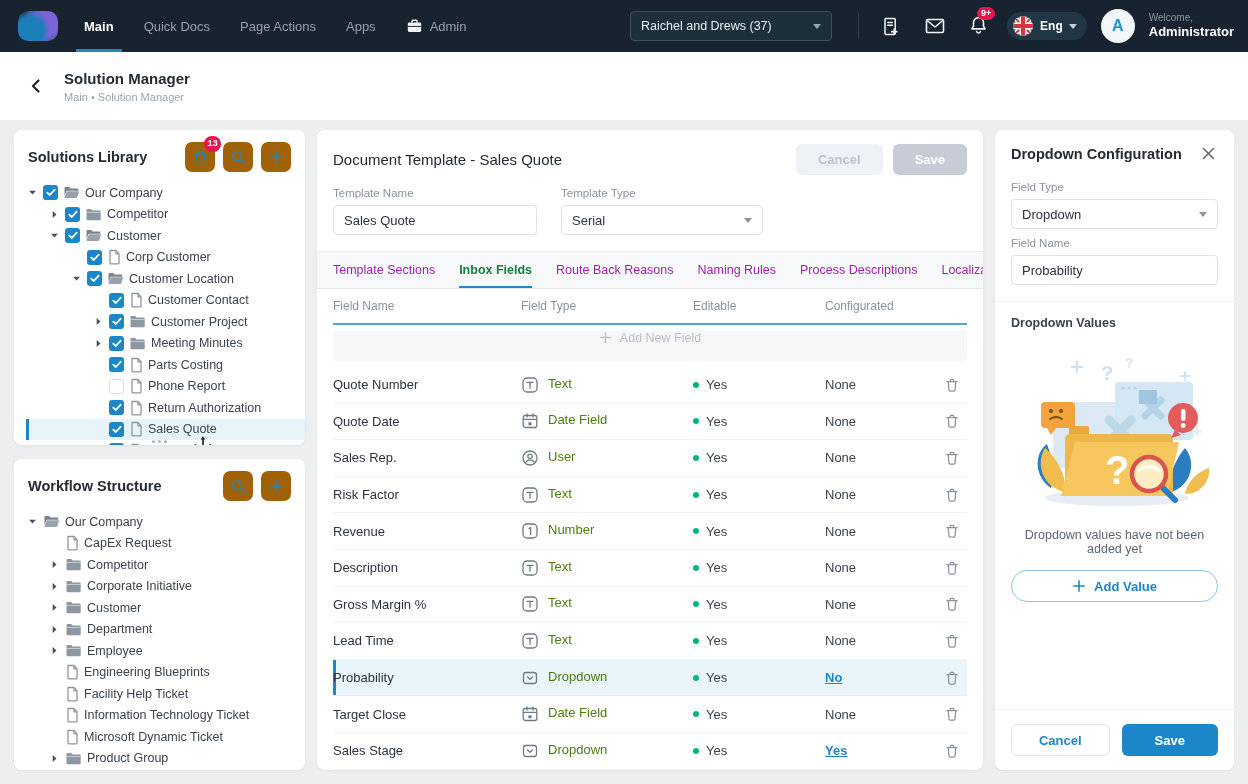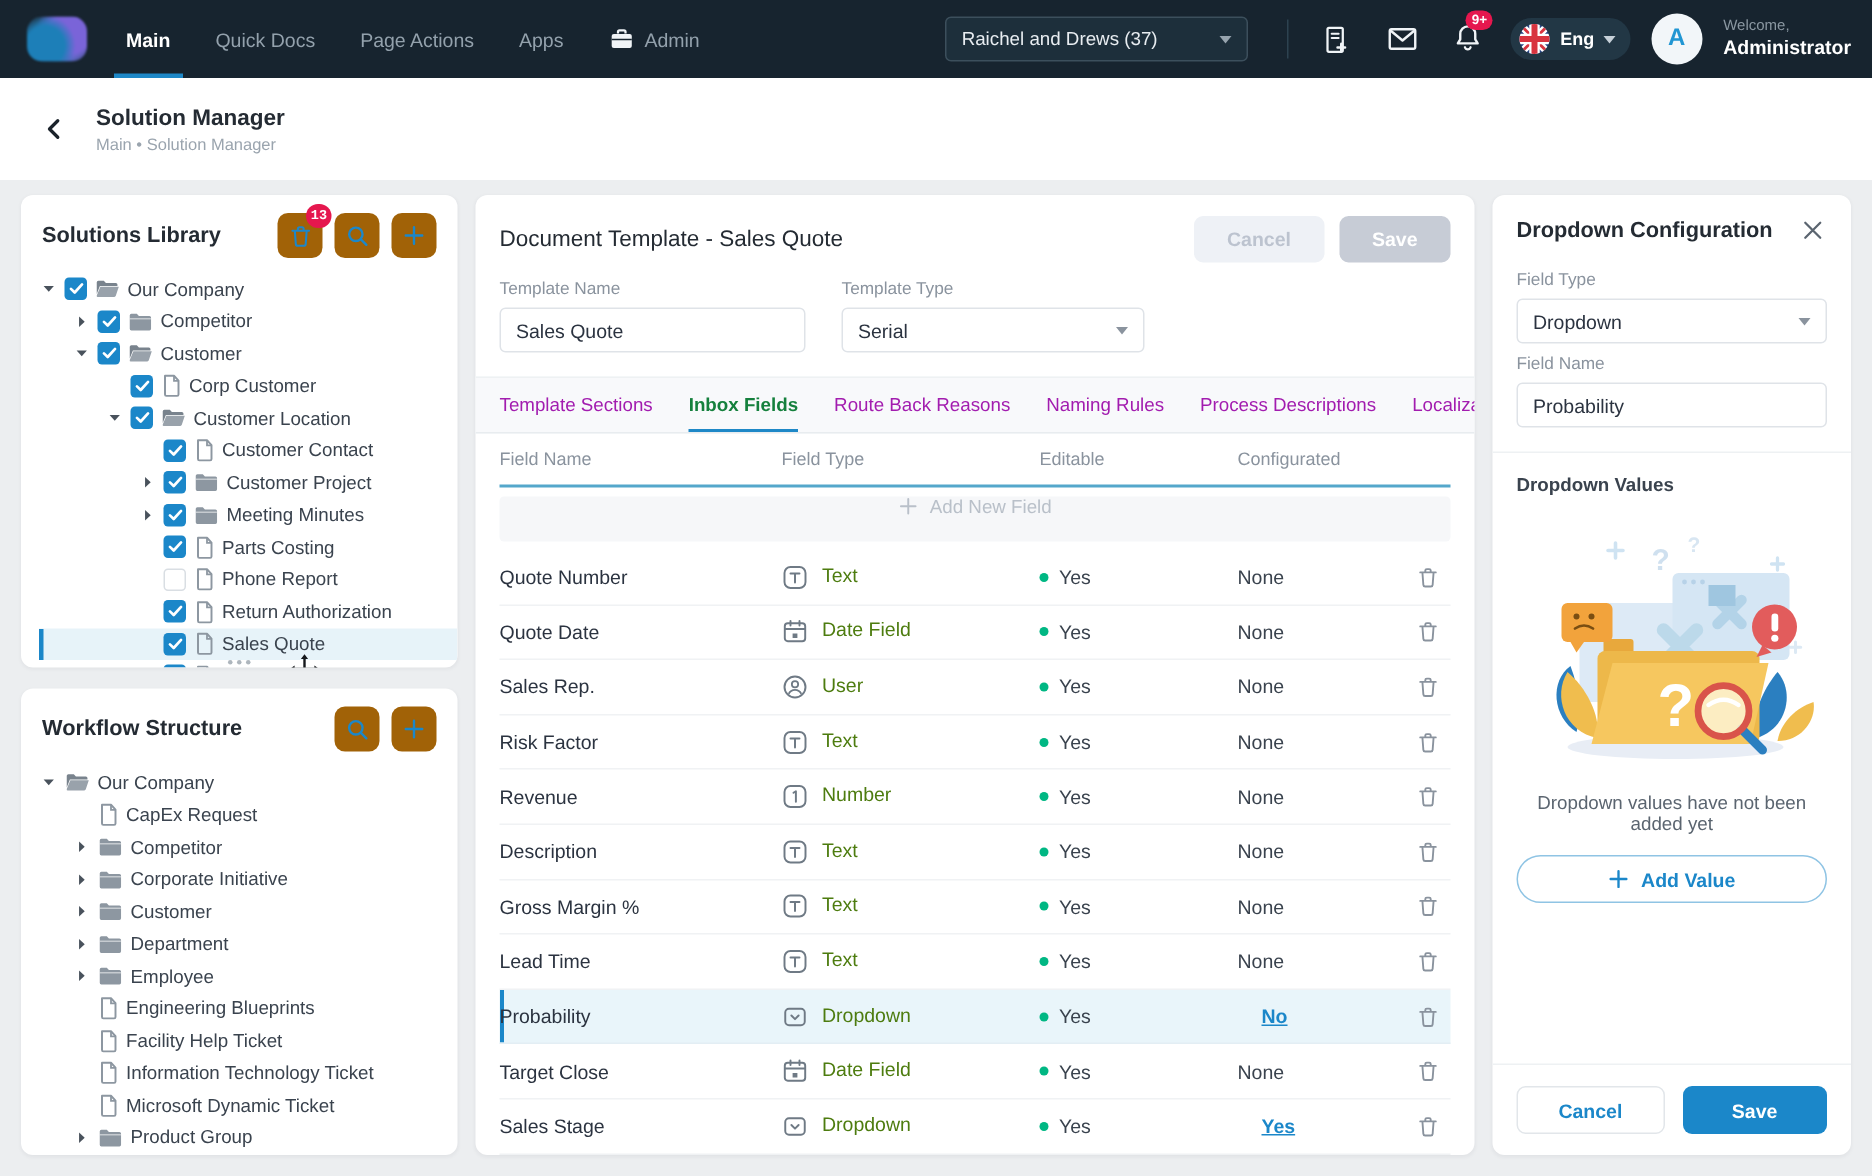--- a/index.html
+++ b/index.html
@@ -92,21 +92,21 @@
   .add-bar { background:#f6f7f9; border-radius:3px; height:30px; margin:6px 0; display:flex; align-items:flex-start; justify-content:center;
              gap:8px; color:#b9c0c9; font-size:12.5px; cursor:pointer; }
   .trow { display:grid; grid-template-columns:188px 172px 132px 1fr 30px; align-items:center; height:36.6px;
           border-bottom:1px solid #f0f2f4; font-size:13px; }
   .trow.selected { background:#e9f5fa; box-shadow:inset 3px 0 0 #1b87c9; border-bottom-color:#e3eef4; }
   .tname { color:#2b3340; }
   .ttype { display:flex; gap:9px; color:#4d7c0f; }
   .tedit { display:flex; align-items:center; gap:7px; color:#3a434e; }
   .gdot { width:6px; height:6px; border-radius:50%; background:#00b783; }
   .tcfg { color:#3a434e; }
-  .cfg-link { color:#1b87c9; font-weight:bold; text-decoration:underline; cursor:pointer;margin-left:16px; }
+  .cfg-link { color:#1b87c9; font-weight:bold; text-decoration:underline; cursor:pointer; }
   .row-trash { background:none; border:none; cursor:pointer; display:flex; justify-content:center; padding:2px; }
 
   
   .rp-head { display:flex; align-items:center; margin-bottom:10px; }
   .rp-title { font-size:14.5px; font-weight:bold; color:#242b33; flex:1; }
   .close-btn { background:none; border:none; cursor:pointer; display:flex; padding:2px; }
   .rp-field label { display:block; font-size:11.5px; color:#8a939e; margin:8px 0 6px; }
   .rp-select,.rp-input { width:100%; height:30px; border:1px solid #dfe3e8; border-radius:4px; padding:0 10px; font-size:13px;
              color:#2b3340; display:flex; align-items:center; background:#fff; font-family:inherit; }
   .rp-select { cursor:pointer; }

